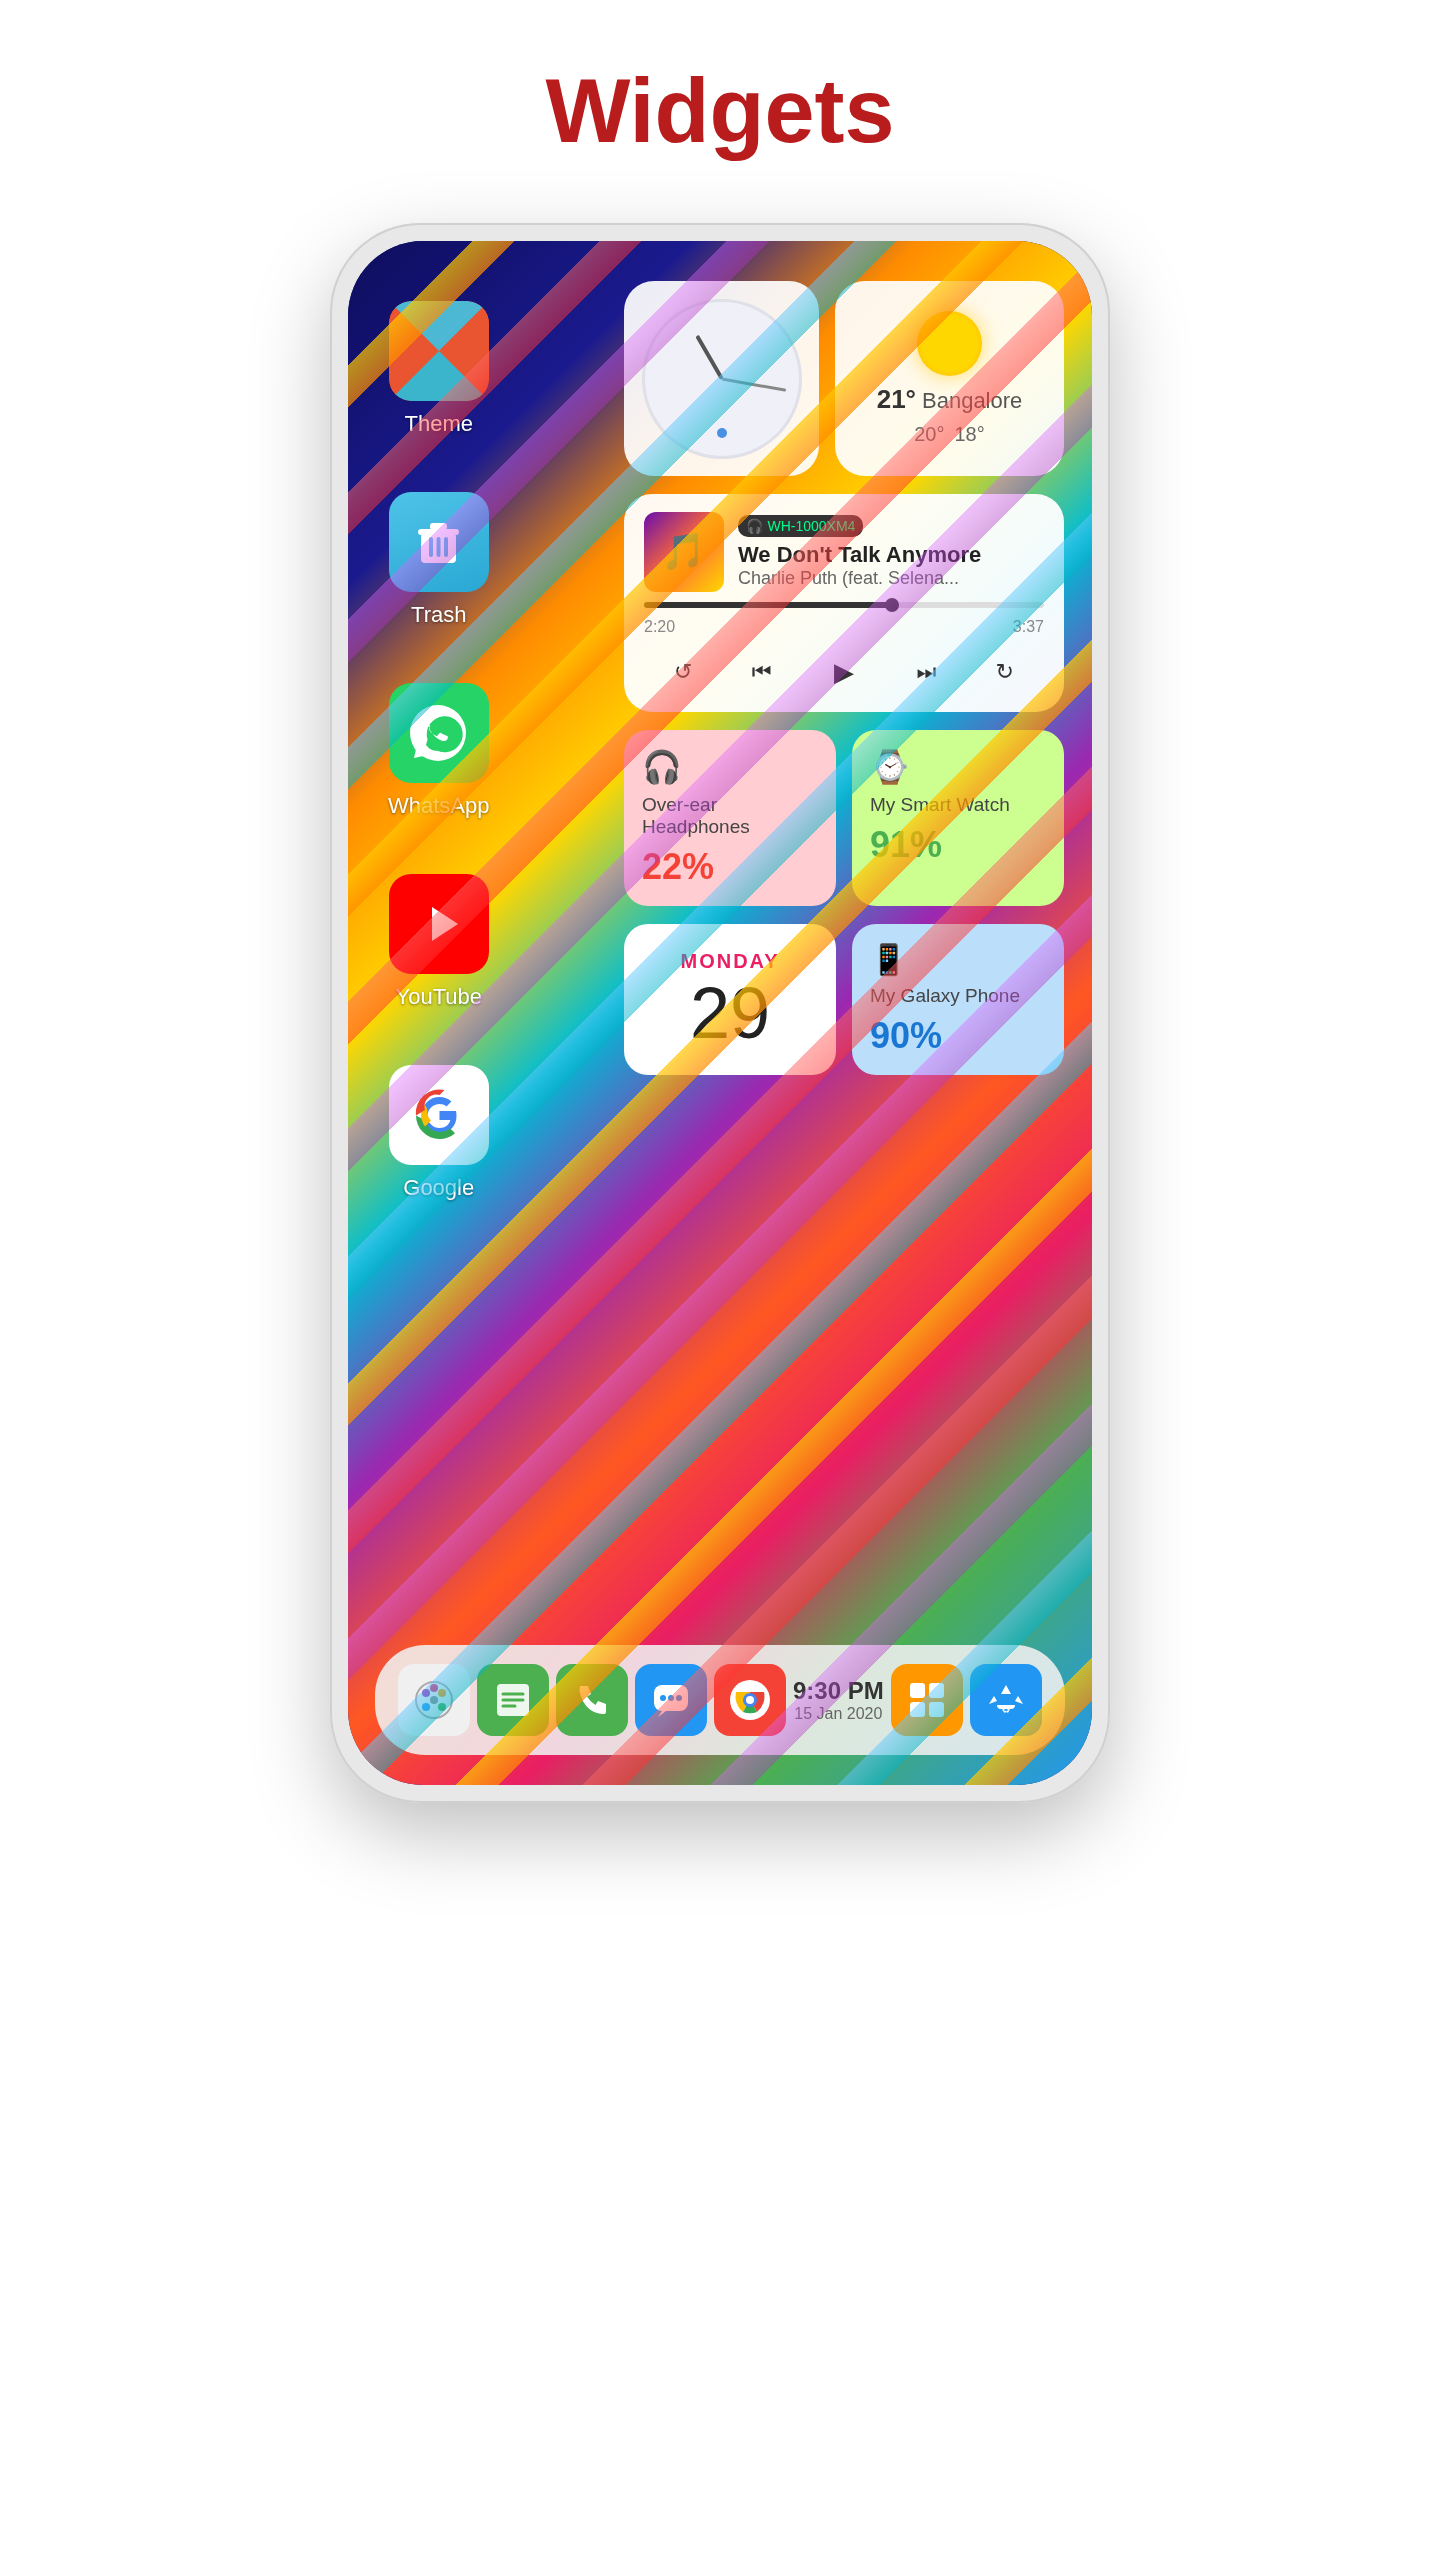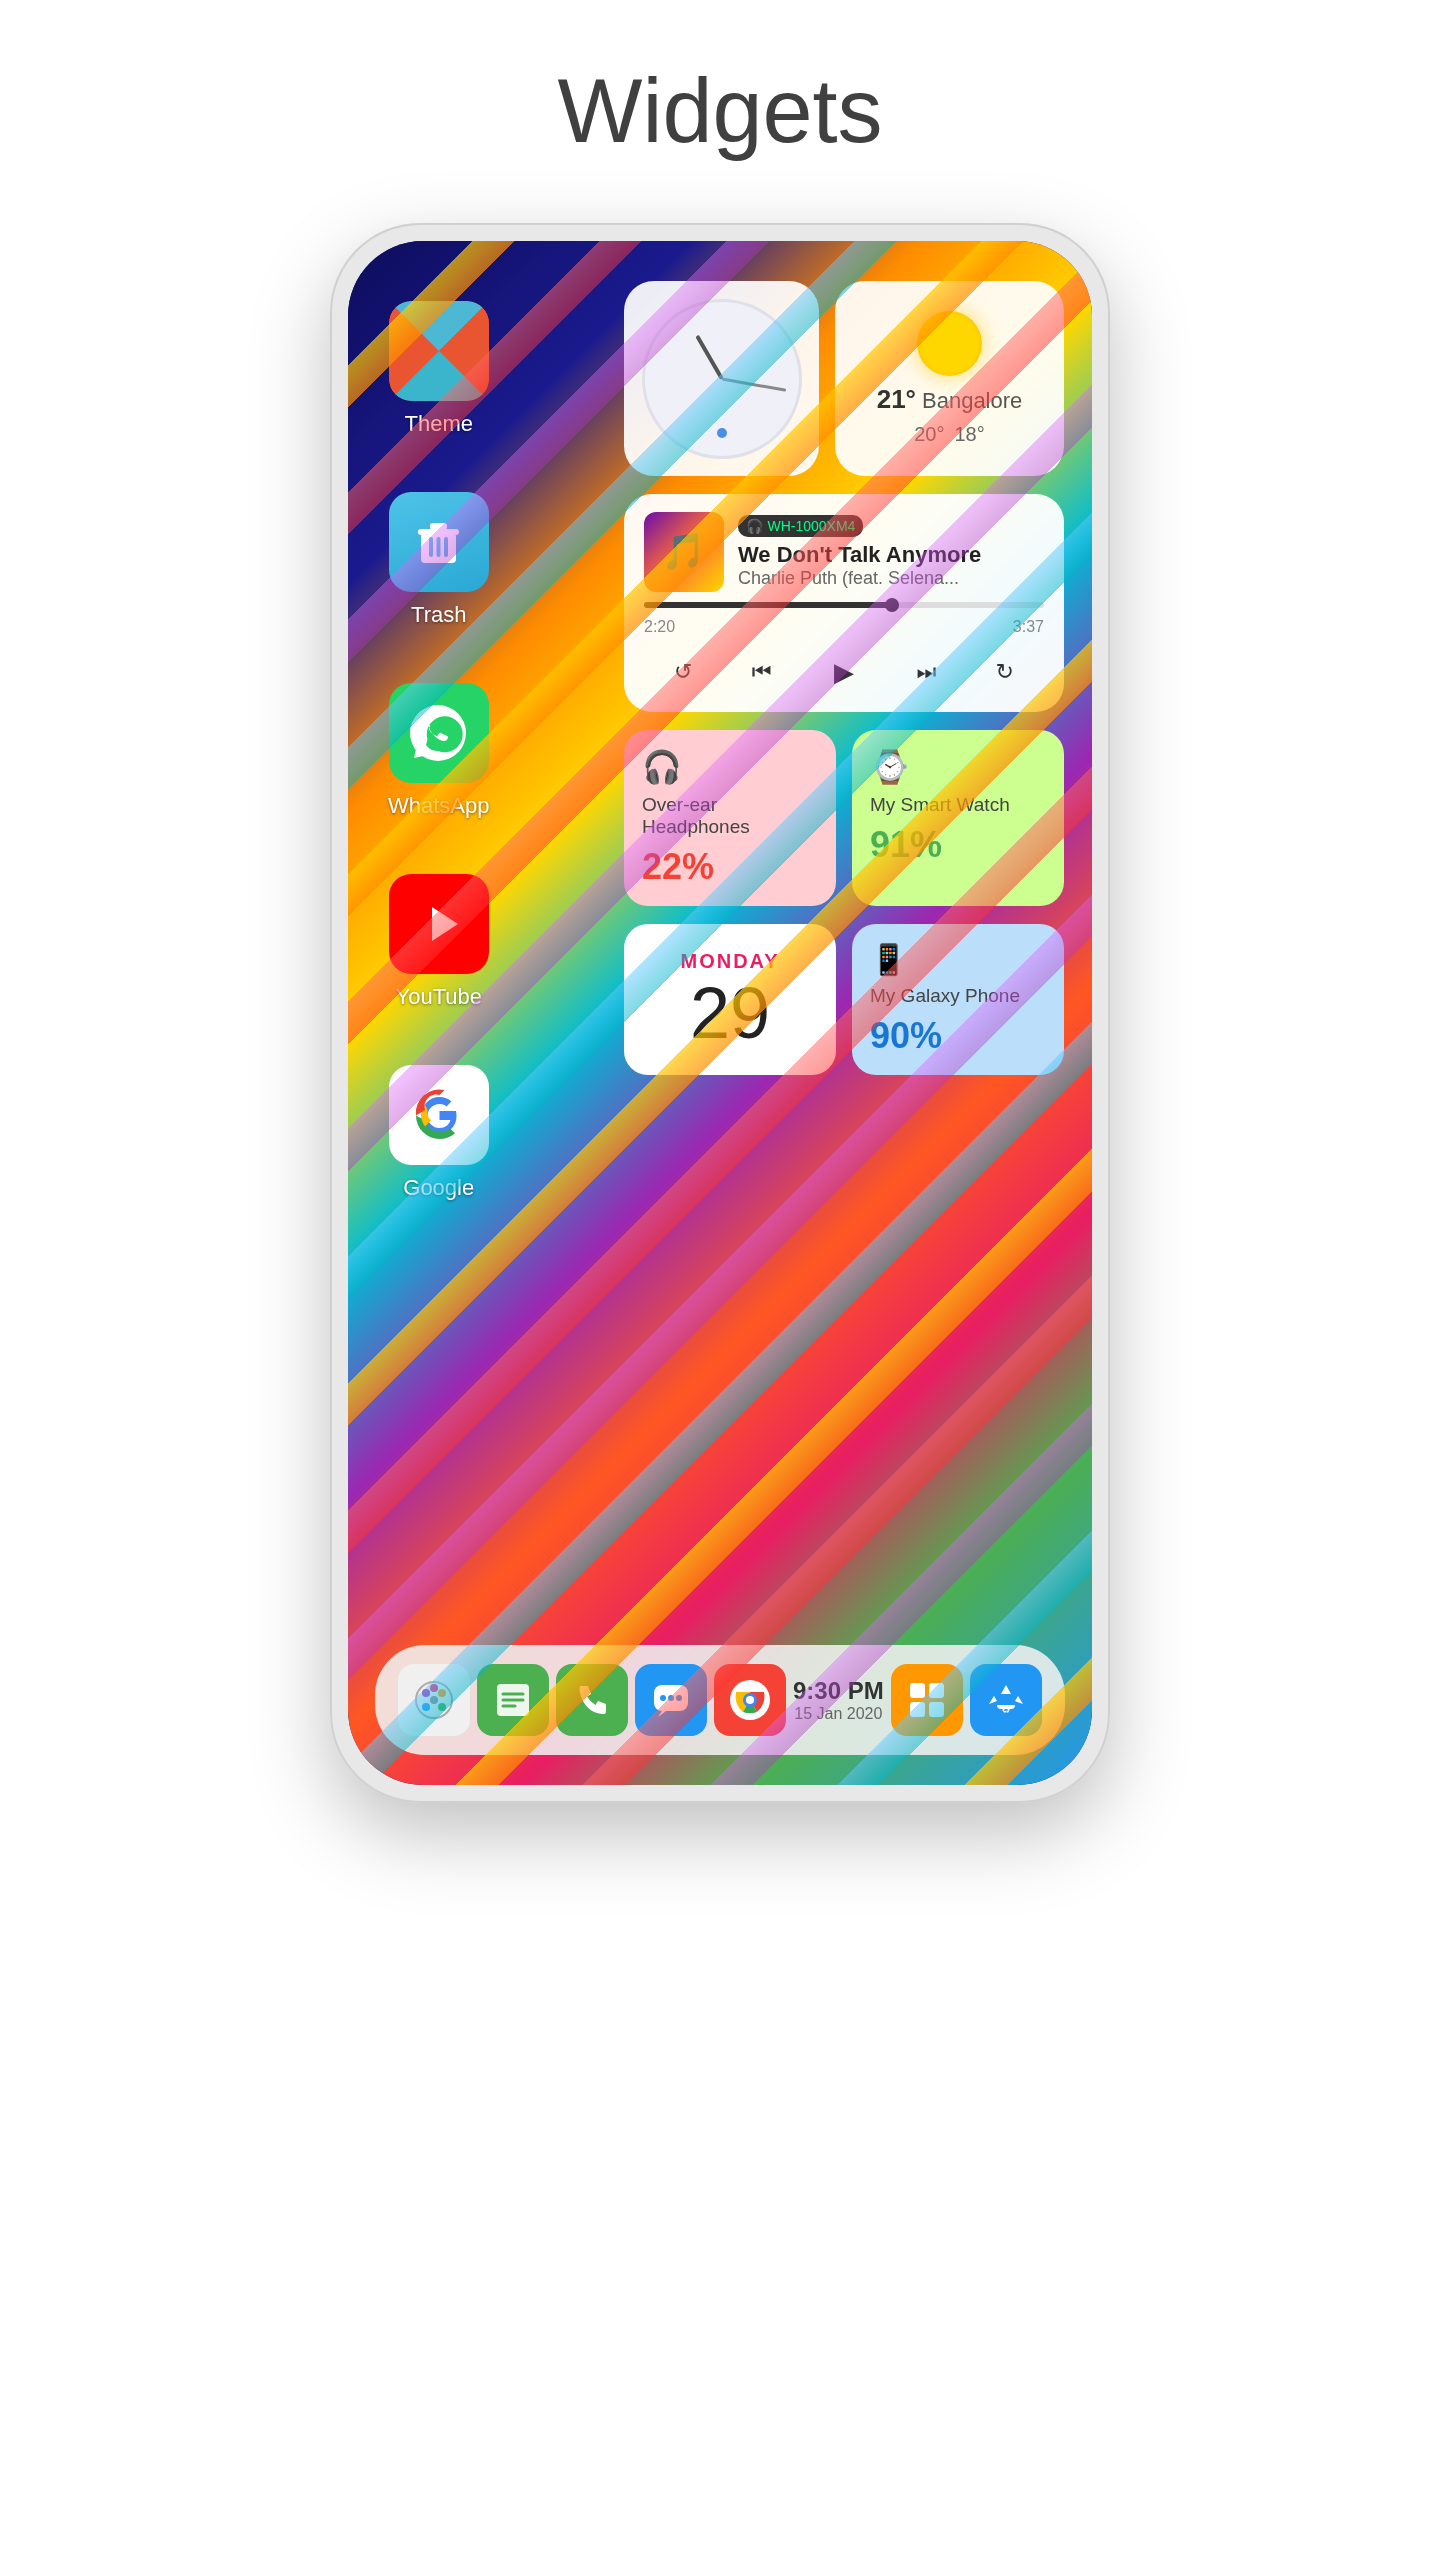--- a/index.html
+++ b/index.html
@@ -9,22 +9,22 @@
       flex-direction: column;
       align-items: center;
       font-family: -apple-system, BlinkMacSystemFont, 'Segoe UI', sans-serif;
       width: 1440px;
       min-height: 2560px;
       padding-top: 60px;
     }
 
     .page-title {
       font-size: 90px;
-      font-weight: 400;
-      color: #404040;
+      font-weight: 700;
+      color: #b91c1c;
       margin-bottom: 60px;
     }
 
     .phone-frame {
       width: 780px;
       height: 1580px;
       background: #e8e8e8;
       border-radius: 90px;
       padding: 18px;
       box-shadow: 0 30px 80px rgba(0,0,0,0.25), inset 0 0 0 2px #d0d0d0;

